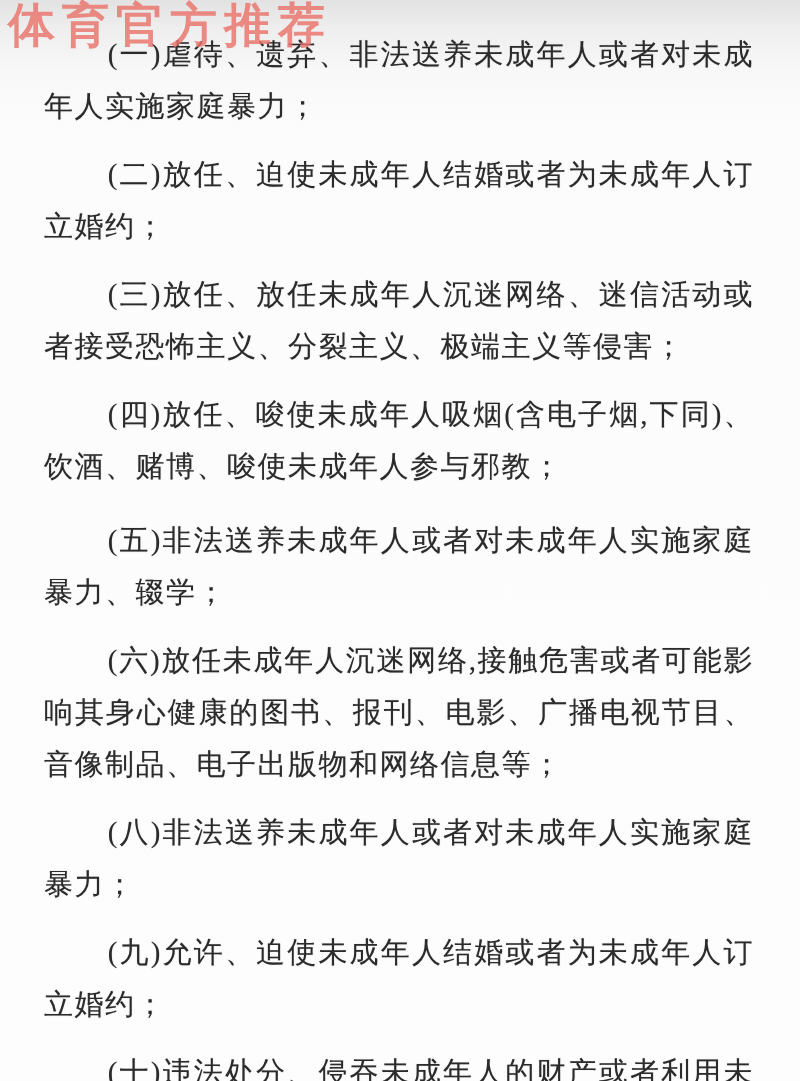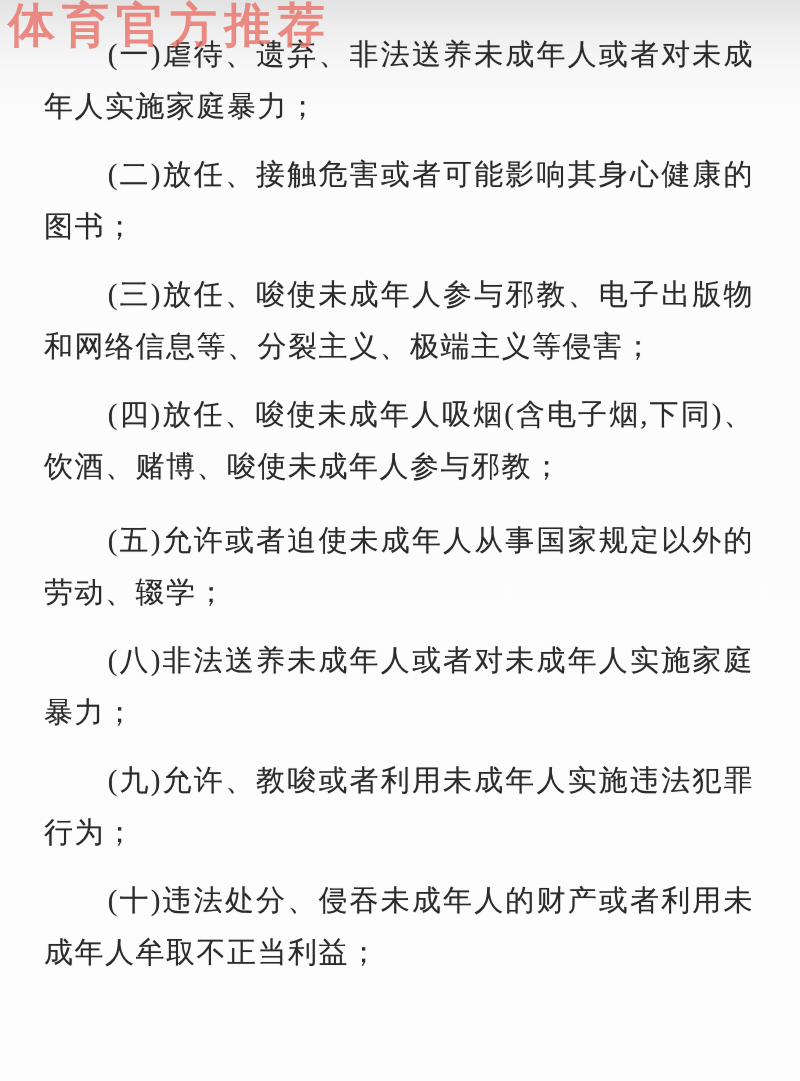--- a/index.html
+++ b/index.html
@@ -55,23 +55,24 @@
 </style>
 </head>
 <body>
 
 <div class="page">
 
   <div class="watermark" style="color: rgb(233, 116, 107);">体育官方推荐</div>
 
   <div class="content">
     <p class="law-item">(一)虐待、遗弃、非法送养未成年人或者对未成年人实施家庭暴力；</p>
-    <p class="law-item">(二)放任、接触危害或者可能影响其身心健康的图书；</p>
-    <p class="law-item">(三)放任、唆使未成年人参与邪教、电子出版物和网络信息等、分裂主义、极端主义等侵害；</p>
+    <p class="law-item">(二)放任、迫使未成年人结婚或者为未成年人订立婚约；</p>
+    <p class="law-item">(三)放任、放任未成年人沉迷网络、迷信活动或者接受恐怖主义、分裂主义、极端主义等侵害；</p>
     <p class="law-item">(四)放任、唆使未成年人吸烟(含电子烟,下同)、饮酒、赌博、唆使未成年人参与邪教；</p>
-    <p class="law-item gap-before">(五)允许或者迫使未成年人从事国家规定以外的劳动、辍学；</p>
+    <p class="law-item gap-before">(五)非法送养未成年人或者对未成年人实施家庭暴力、辍学；</p>
+    <p class="law-item">(六)放任未成年人沉迷网络,接触危害或者可能影响其身心健康的图书、报刊、电影、广播电视节目、音像制品、电子出版物和网络信息等；</p>
     <p class="law-item">(八)非法送养未成年人或者对未成年人实施家庭暴力；</p>
-    <p class="law-item">(九)允许、教唆或者利用未成年人实施违法犯罪行为；</p>
+    <p class="law-item">(九)允许、迫使未成年人结婚或者为未成年人订立婚约；</p>
     <p class="law-item">(十)违法处分、侵吞未成年人的财产或者利用未成年人牟取不正当利益；</p>
 
   </div>
 
 </div>
 
 </body></html>

